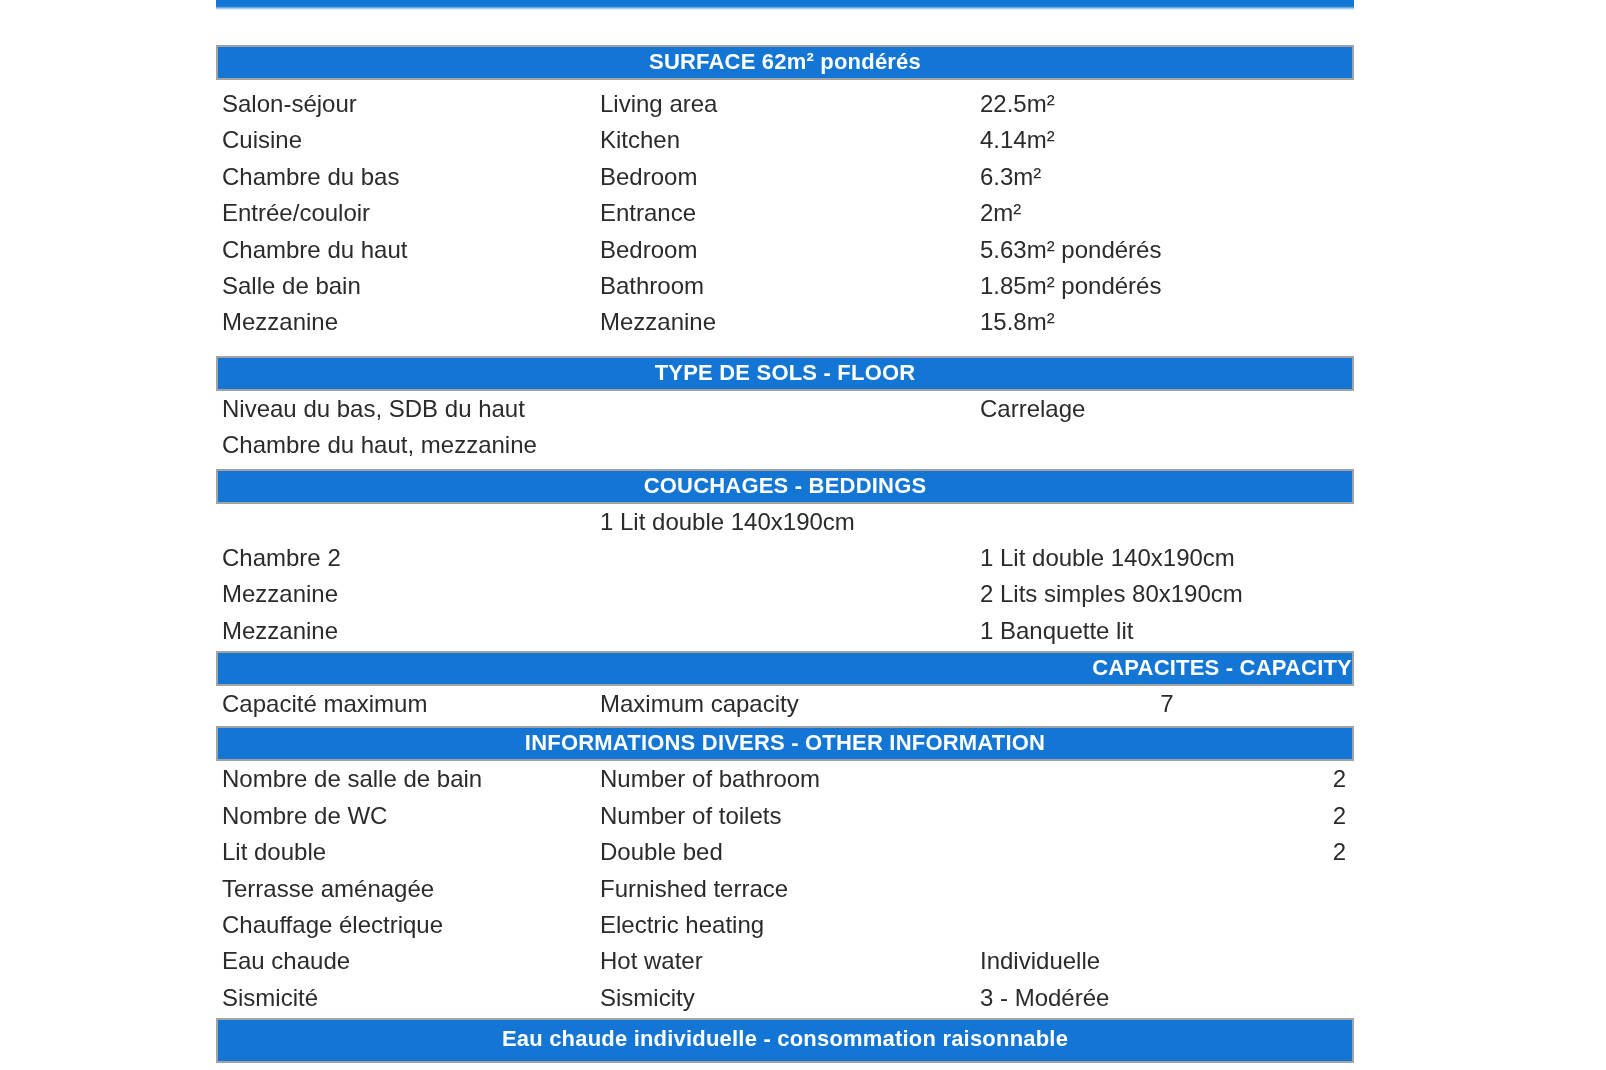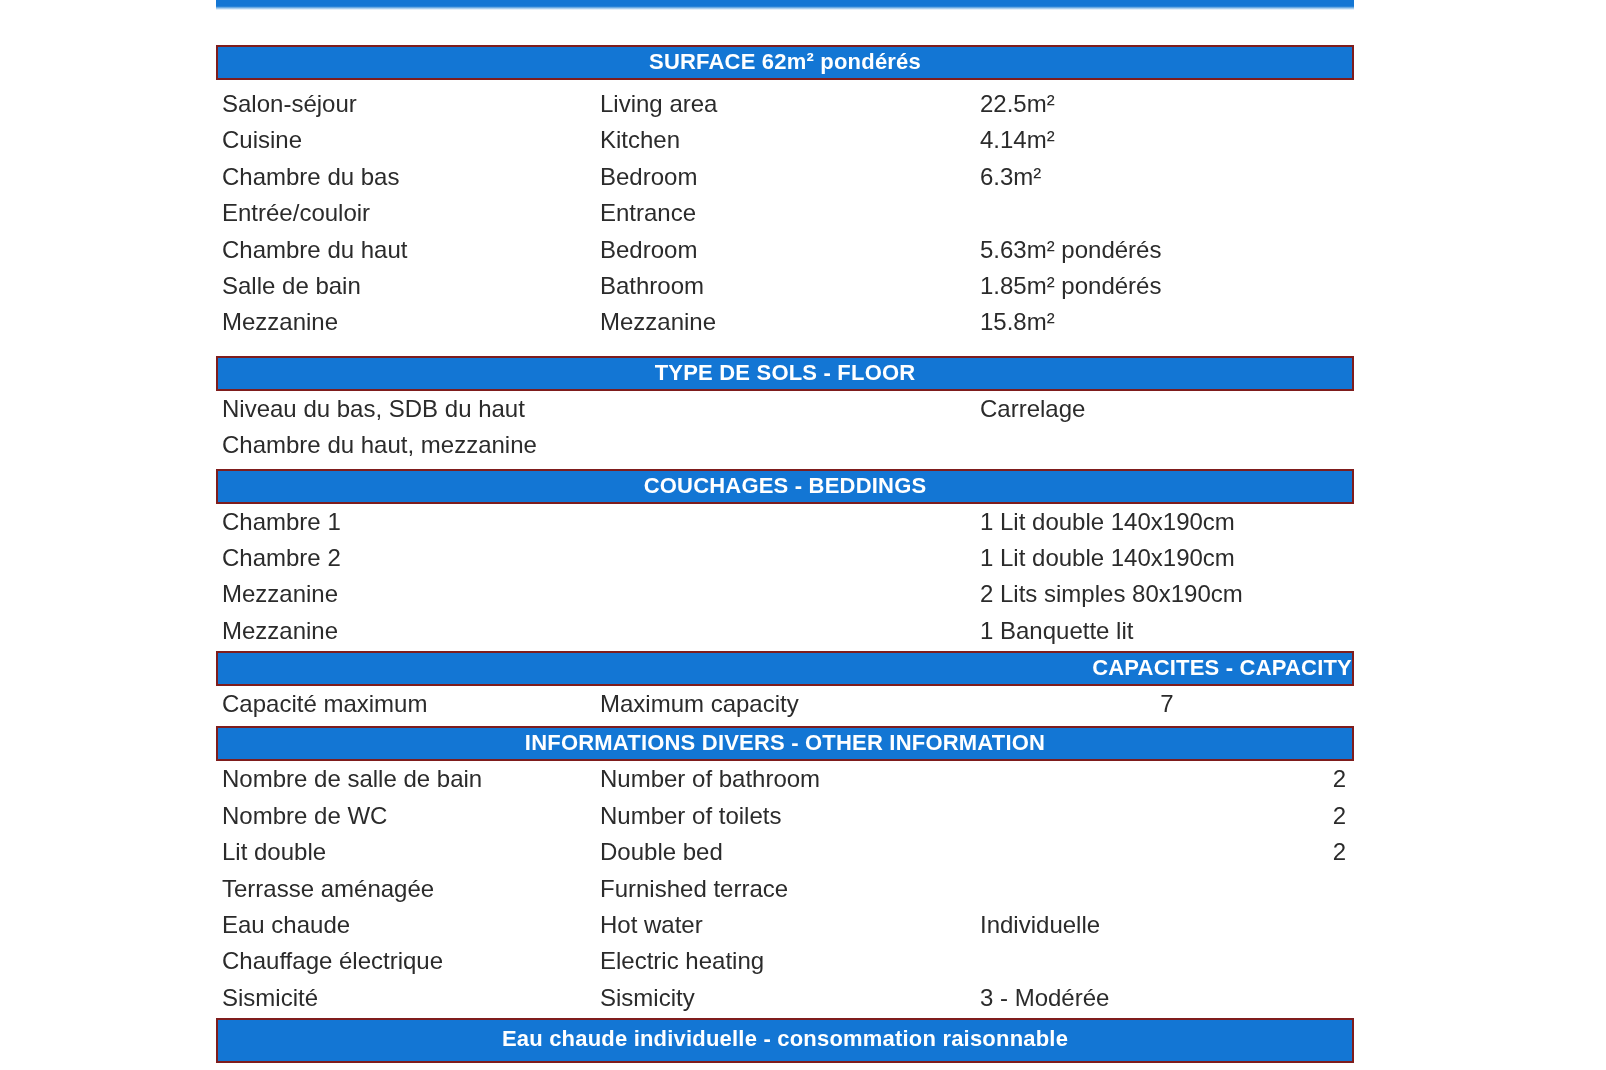--- a/index.html
+++ b/index.html
@@ -12,21 +12,21 @@
   .content { width:1138px; margin-left:216px; }
 
   .top-strip {
     height:10px;
     background:linear-gradient(to bottom,#1376d4 0%,#1376d4 62%,#7eb6e6 78%,#ffffff 100%);
   }
 
   .bar {
     height:35px;
     background:#1376d4;
-    border:2px solid #7f1d1d;
+    border:2px solid #a3a3a3;
     color:#ffffff;
     font-weight:bold;
     font-size:22px;
     line-height:30px;
     text-align:center;
     letter-spacing:.2px;
   }
   .bar span { display:inline-block; }
 
   .rows { width:100%; }
@@ -81,20 +81,21 @@
       </div>
       <div class="row">
         <span class="c1">Chambre du bas</span>
         <span class="c2">Bedroom</span>
         <span class="c3">6.3m²</span>
         <span class="c4"></span>
       </div>
       <div class="row">
         <span class="c1">Entrée/couloir</span>
         <span class="c2">Entrance</span>
+        <span class="c3">2m²</span>
         <span class="c4"></span>
       </div>
       <div class="row">
         <span class="c1">Chambre du haut</span>
         <span class="c2">Bedroom</span>
         <span class="c3">5.63m² pondérés</span>
         <span class="c4"></span>
       </div>
       <div class="row">
         <span class="c1">Salle de bain</span>
@@ -129,21 +130,20 @@
       </div>
     </div>
   </section>
 
   <section id="sec-couchages">
     <div class="bar">
       <span>COUCHAGES - BEDDINGS</span>
     </div>
     <div class="rows">
       <div class="row">
-        <span class="c1">Chambre 1</span>
         <span class="c2"></span>
         <span class="c3">1 Lit double 140x190cm</span>
         <span class="c4"></span>
       </div>
       <div class="row">
         <span class="c1">Chambre 2</span>
         <span class="c2"></span>
         <span class="c3">1 Lit double 140x190cm</span>
         <span class="c4"></span>
       </div>
@@ -198,32 +198,32 @@
         <span class="c3"></span>
         <span class="c4">2</span>
       </div>
       <div class="row">
         <span class="c1">Terrasse aménagée</span>
         <span class="c2">Furnished terrace</span>
         <span class="c3"></span>
         <span class="c4"></span>
       </div>
       <div class="row">
+        <span class="c1">Chauffage électrique</span>
+        <span class="c2">Electric heating</span>
+        <span class="c3"></span>
+        <span class="c4"></span>
+      </div>
+      <div class="row">
         <span class="c1">Eau chaude</span>
         <span class="c2">Hot water</span>
         <span class="c3">Individuelle</span>
         <span class="c4"></span>
       </div>
       <div class="row">
-        <span class="c1">Chauffage électrique</span>
-        <span class="c2">Electric heating</span>
-        <span class="c3"></span>
-        <span class="c4"></span>
-      </div>
-      <div class="row">
         <span class="c1">Sismicité</span>
         <span class="c2">Sismicity</span>
         <span class="c3">3 - Modérée</span>
         <span class="c4"></span>
       </div>
     </div>
   </section>
 
   <div class="bar footer-bar">
     <span>Eau chaude individuelle - consommation raisonnable</span>

